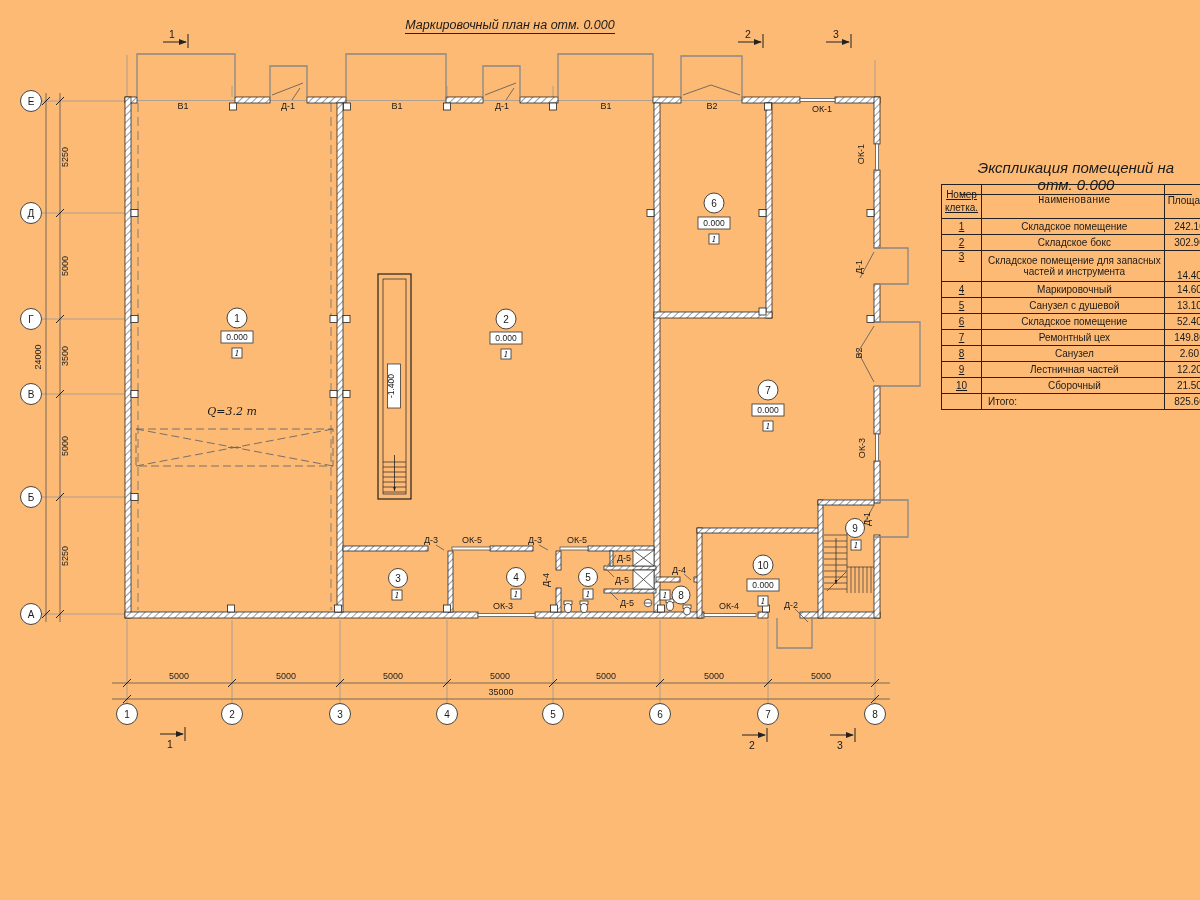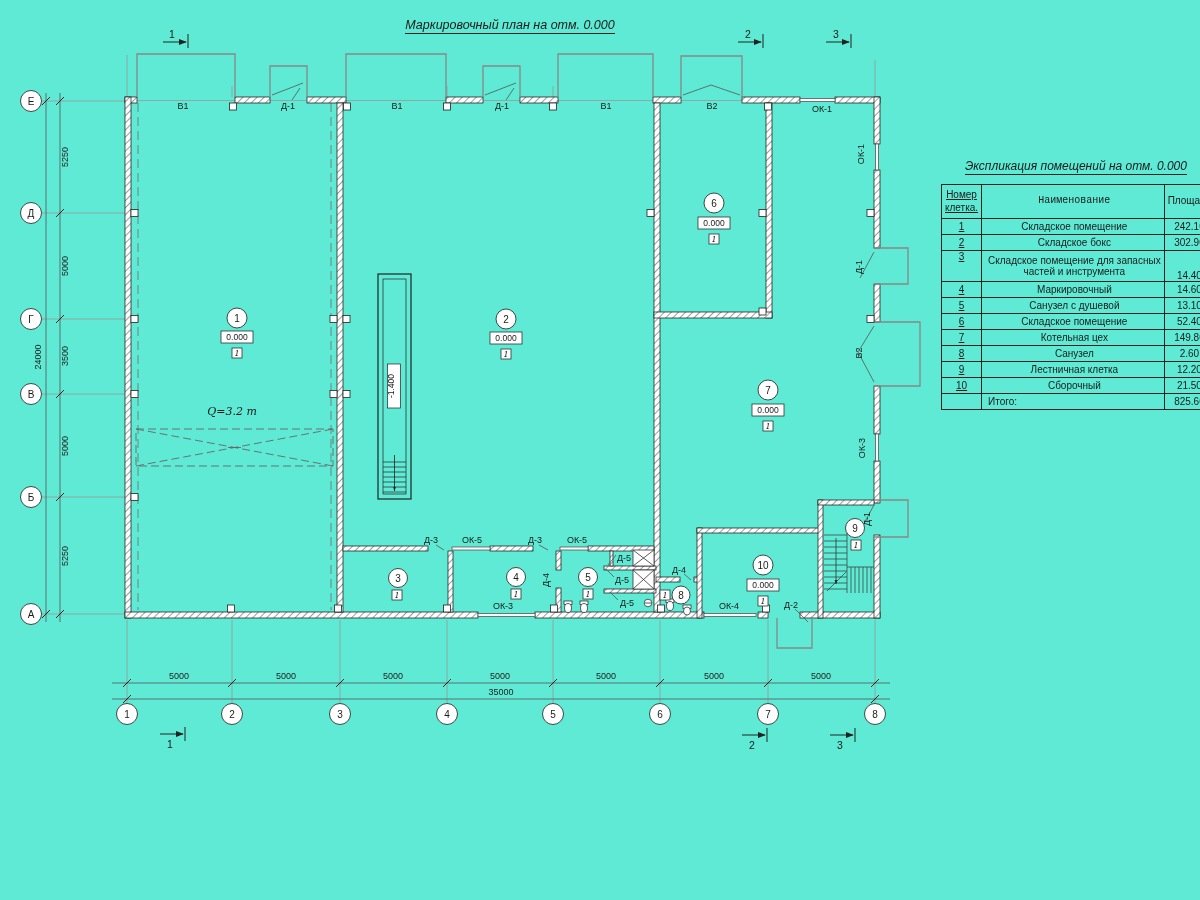--- a/index.html
+++ b/index.html
@@ -1,22 +1,22 @@
 <!DOCTYPE html>
 <html><head>
 <meta charset="utf-8">
 <style>
   html,body{margin:0;padding:0;background:#fff;}
-  .page{position:relative;width:1200px;height:900px;background:#5eead4;overflow:hidden;
+  .page{position:relative;width:1200px;height:900px;background:#fdba74;overflow:hidden;
         font-family:"Liberation Sans",sans-serif;color:#1a1a1a;}
   .drawing-title{position:absolute;top:18px;left:370px;width:280px;text-align:center;
         font-size:12.5px;font-style:italic;}
   .drawing-title span{display:inline-block;border-bottom:1px solid #222;padding-bottom:1px;}
   .expl-title{position:absolute;top:159px;left:960px;width:232px;text-align:center;
-        font-size:12px;font-style:italic;}
+        font-size:15px;font-style:italic;}
   .expl-title span{display:inline-block;border-bottom:1px solid #222;padding-bottom:1px;}
   .expl{position:absolute;top:184px;left:941px;}
   table.expl-t{border-collapse:collapse;table-layout:fixed;font-size:10px;}
   table.expl-t td,table.expl-t th{border:1px solid #222;padding:0 3px;font-weight:normal;
         white-space:nowrap;overflow:hidden;}
   .c-num{width:33px;text-align:center;text-decoration:underline;}
   .c-name{width:160px;text-align:center;padding-left:6px!important;}
   .c-area{width:41px;text-align:center;}
   tr.hrow th{height:33px;text-align:center;vertical-align:middle;line-height:1.25;}
   tr.rrow td{height:15px;}
@@ -531,31 +531,31 @@
         <td class="c-name">Санузел с душевой</td>
         <td class="c-area">13.10</td>
       </tr>
       <tr class="rrow">
         <td class="c-num">6</td>
         <td class="c-name">Складское помещение</td>
         <td class="c-area">52.40</td>
       </tr>
       <tr class="rrow">
         <td class="c-num">7</td>
-        <td class="c-name">Котельная цех</td>
+        <td class="c-name">Ремонтный цех</td>
         <td class="c-area">149.80</td>
       </tr>
       <tr class="rrow">
         <td class="c-num">8</td>
         <td class="c-name">Санузел</td>
         <td class="c-area">2.60</td>
       </tr>
       <tr class="rrow">
         <td class="c-num">9</td>
-        <td class="c-name">Лестничная клетка</td>
+        <td class="c-name">Лестничная частей</td>
         <td class="c-area">12.20</td>
       </tr>
       <tr class="rrow">
         <td class="c-num">10</td>
         <td class="c-name">Сборочный</td>
         <td class="c-area">21.50</td>
       </tr>
       <tr class="rrow">
         <td class="c-num"></td>
         <td class="c-name tright">Итого:</td>

